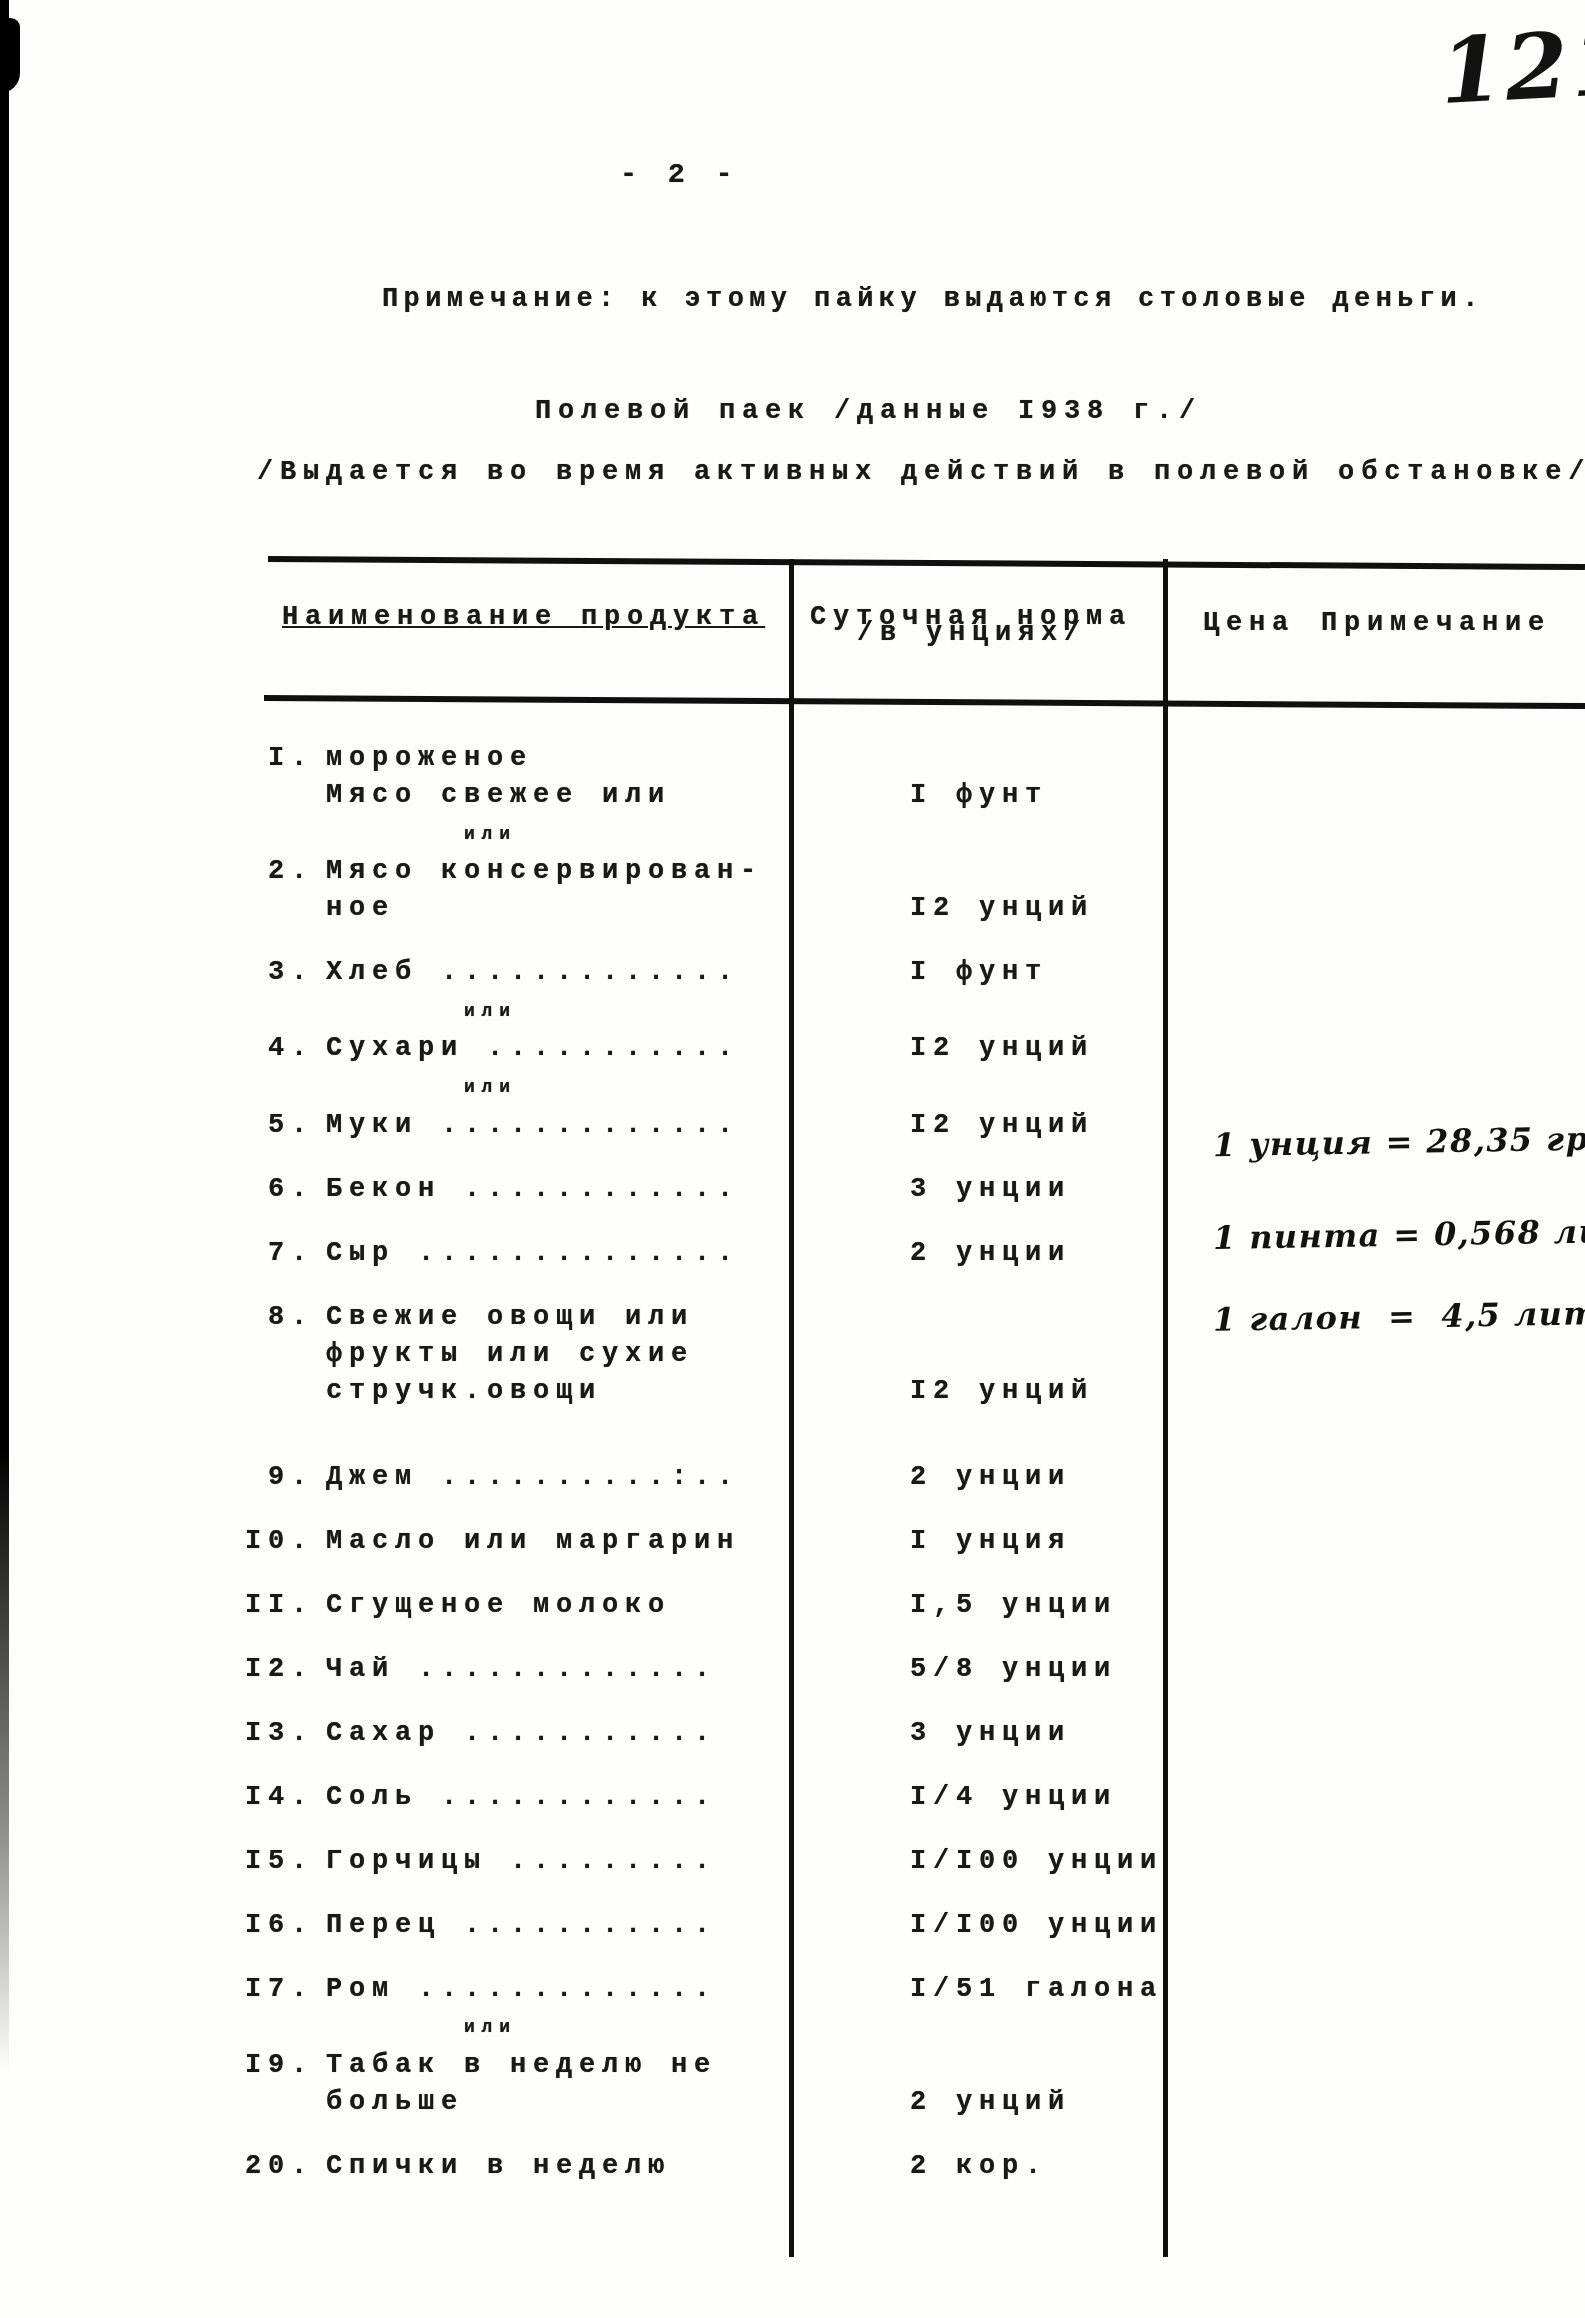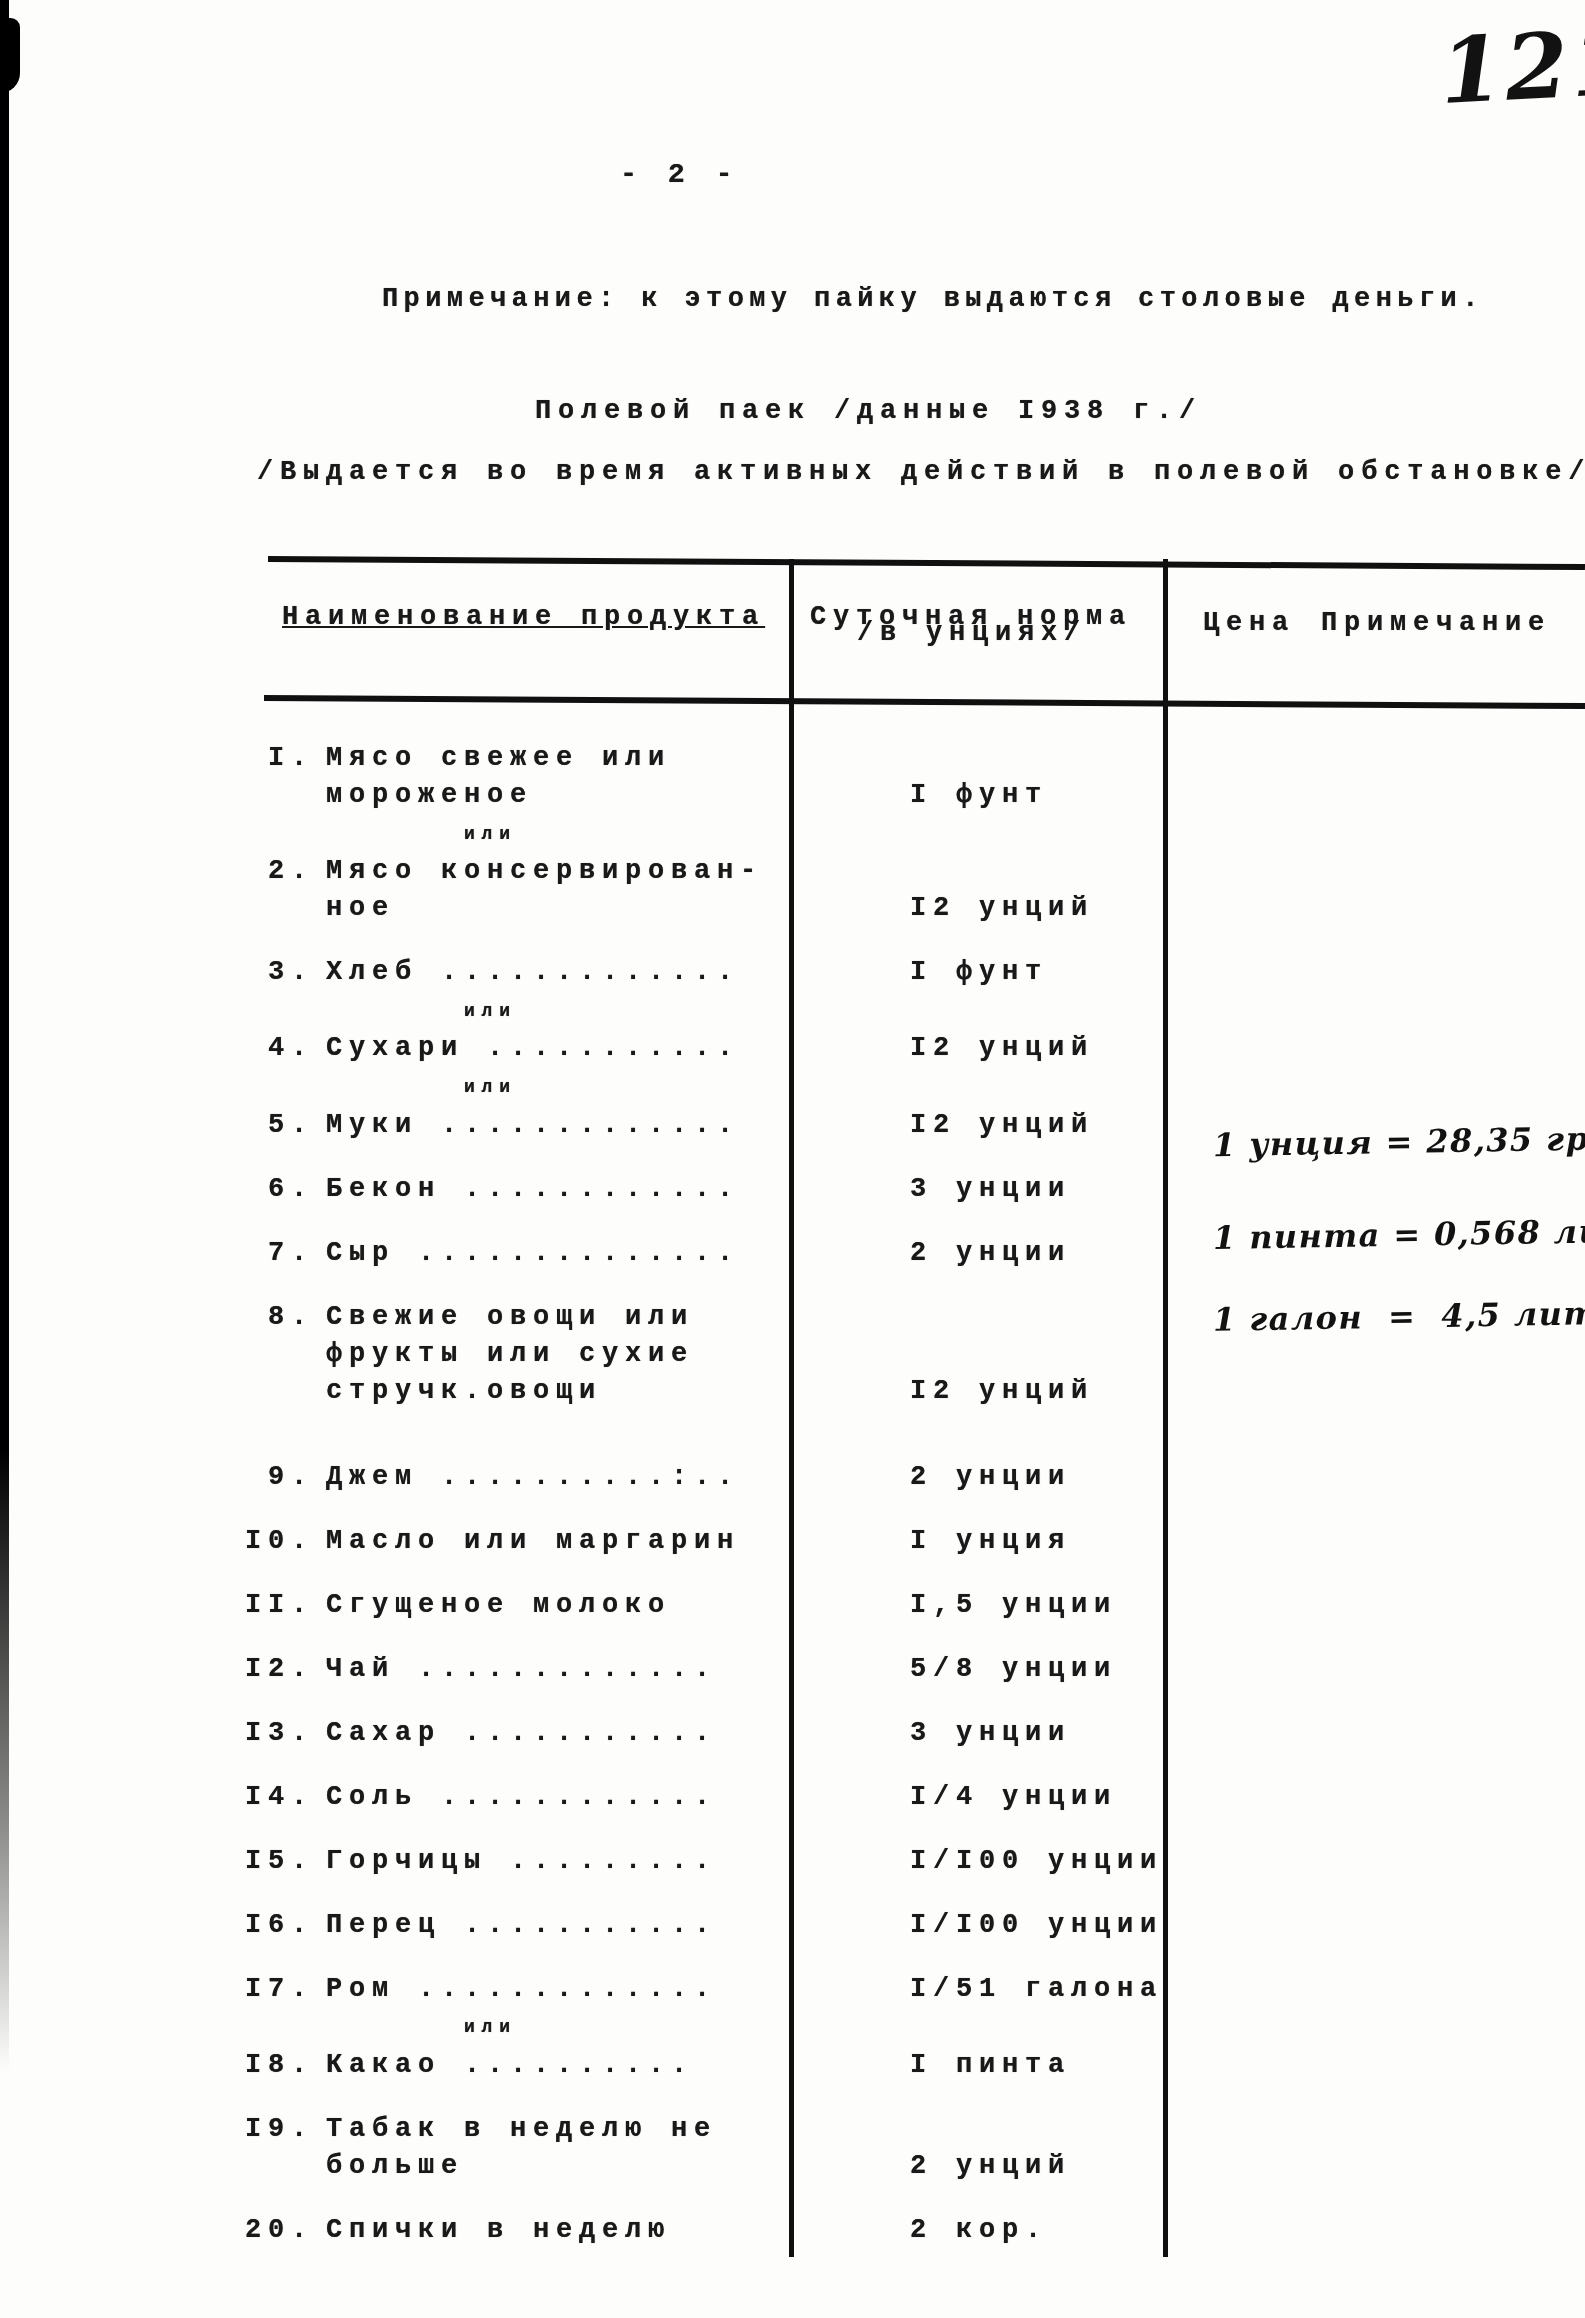--- a/index.html
+++ b/index.html
@@ -96,22 +96,22 @@
   <div class="abs tw" id="hdr-product">Наименование продукта</div>
   <div class="abs tw" id="hdr-norm-1">Суточная норма</div>
   <div class="abs tw" id="hdr-norm-2">/в унциях/</div>
   <div class="abs tw" id="hdr-price">Цена</div>
   <div class="abs tw" id="hdr-note">Примечание</div>
 
   <div id="rows">
       <div class="item-row">
         <span class="tw num">I.</span>
         <div class="name">
+          <div class="tw">мороженое</div>
           <div class="tw">Мясо свежее или</div>
-          <div class="tw">мороженое</div>
         </div>
         <span class="tw value">I фунт</span>
       </div>
       <div class="tw or-row">или</div>
       <div class="item-row">
         <span class="tw num">2.</span>
         <div class="name">
           <div class="tw">Мясо консервирован-</div>
           <div class="tw">ное</div>
         </div>
@@ -221,27 +221,20 @@
       </div>
       <div class="item-row">
         <span class="tw num">I7.</span>
         <div class="name">
           <div class="tw">Ром .............</div>
         </div>
         <span class="tw value">I/51 галона</span>
       </div>
       <div class="tw or-row">или</div>
       <div class="item-row">
-        <span class="tw num">I8.</span>
-        <div class="name">
-          <div class="tw">Какао ..........</div>
-        </div>
-        <span class="tw value">I пинта</span>
-      </div>
-      <div class="item-row">
         <span class="tw num">I9.</span>
         <div class="name">
           <div class="tw">Табак в неделю не</div>
           <div class="tw">больше</div>
         </div>
         <span class="tw value">2 унций</span>
       </div>
       <div class="item-row">
         <span class="tw num">20.</span>
         <div class="name">

